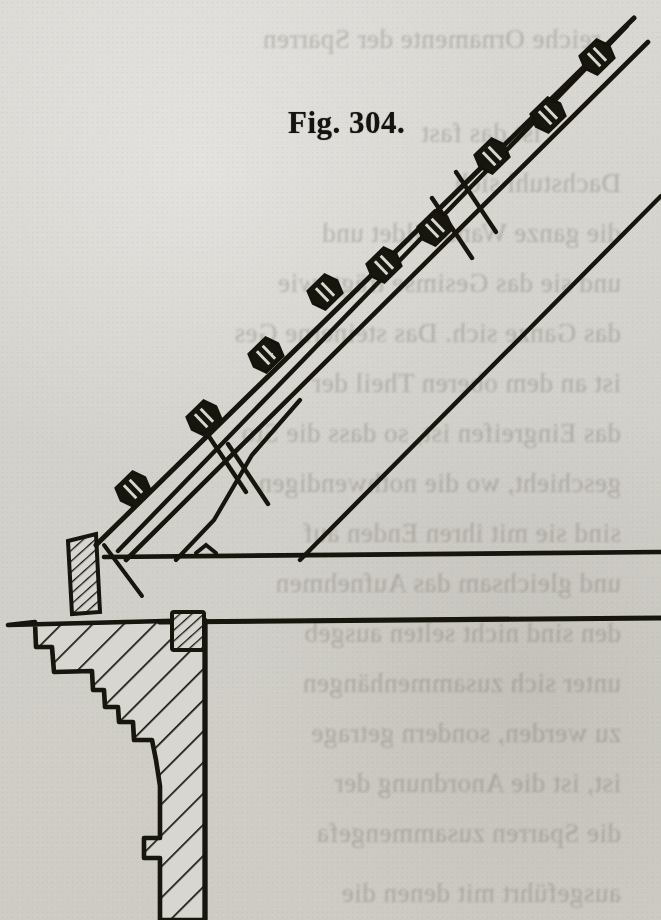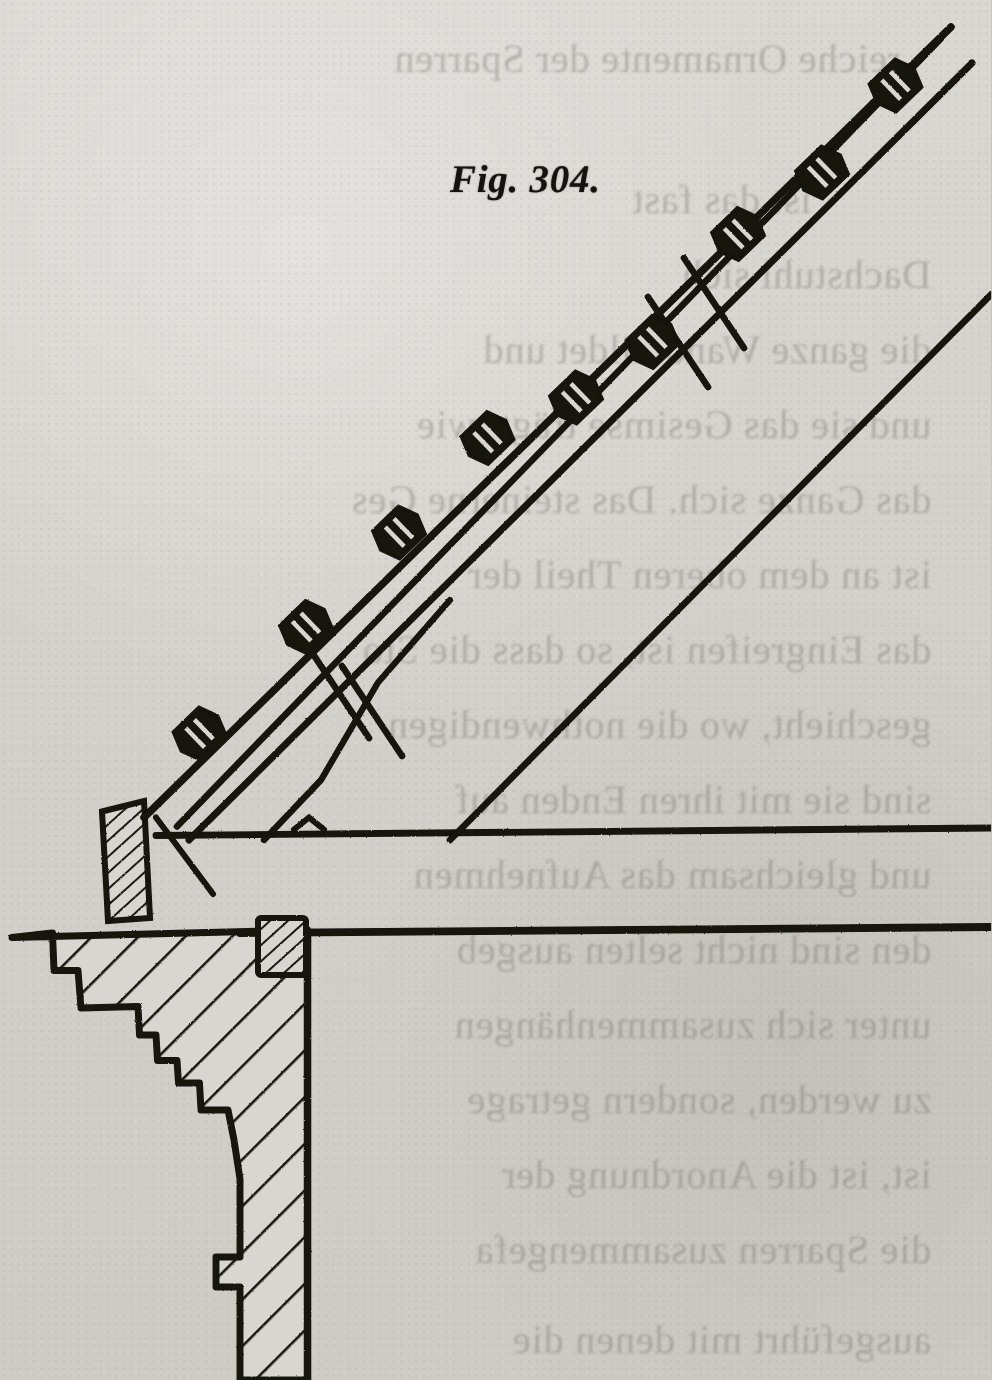--- a/index.html
+++ b/index.html
@@ -53,26 +53,25 @@
     color: rgba(92,88,82,0.30);
     font-family: "Liberation Serif", serif;
     font-size: 27px;
     letter-spacing: 0.5px;
     filter: blur(0.8px);
   }
 
   
   #caption {
     position: absolute;
-    left: 300px;
+    left: 288px;
     top: 105px;
     font-family: "Liberation Serif", serif;
-    font-style: italic;
     font-weight: bold;
-    font-size: 26px;
+    font-size: 31px;
     color: #15130f;
     letter-spacing: 0.5px;
     text-shadow: 0 0 1.1px rgba(20,18,14,.55);
   }
 
   
   #figure {
     position: absolute;
     inset: 0;
   }

